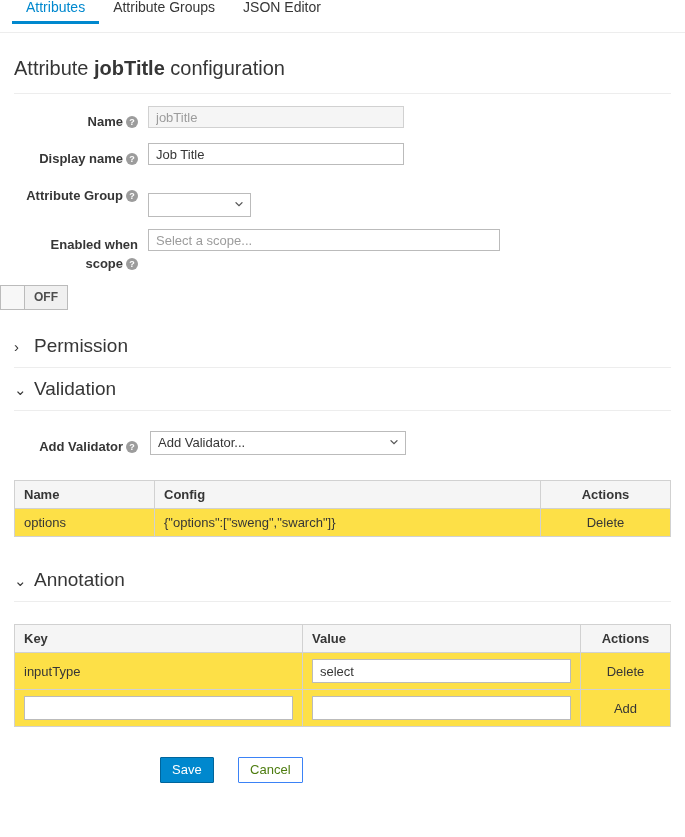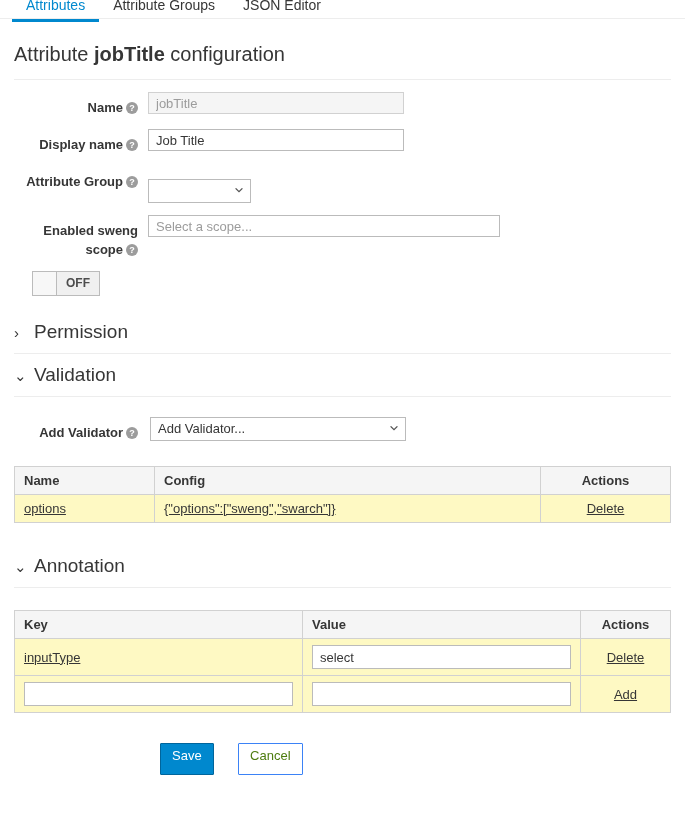--- a/index.html
+++ b/index.html
@@ -9,22 +9,22 @@
     background: #ffffff;
     font-family: "Liberation Sans", sans-serif;
     color: #363636;
     -webkit-font-smoothing: antialiased;
   }
   .page { position: relative; width: 685px; height: 837px; overflow: hidden; }
 
   
   .tabs {
     display: flex;
-    align-items: center;
-    height: 19px;
+    align-items: flex-start;
+    height: 33px;
     border-bottom: 1px solid #ededed;
     padding-left: 12px;
   }
   .tab {
     font-size: 14px;
     color: #363636;
     padding: 0 14px 9px 14px;
     cursor: pointer;
     position: relative;
     line-height: 14px;
@@ -141,21 +141,20 @@
   .w-group { width: 103px; }
   .w-validator { width: 256px; }
 
   
   .toggle {
     display: inline-flex;
     border: 1px solid #bbbbbb;
     height: 25px;
     cursor: pointer;
     background: #ffffff;
-    margin-left: 32px;
   }
   .toggle .knob {
     width: 24px;
     background: #f7f7f7;
     border-right: 1px solid #bbbbbb;
   }
   .toggle .tlabel {
     padding: 0 9px;
     font-size: 12px;
     font-weight: bold;
@@ -204,23 +203,22 @@
     border-right: 1px solid #d1d1d1;
     border-bottom: 1px solid #d1d1d1;
     height: 24px;
   }
   table.grid th:last-child { border-right: none; }
   table.grid td {
     padding: 6px 9px;
     color: #363636;
     border-right: 1px solid #d1d1d1;
     border-bottom: 1px solid #d1d1d1;
-    background: #fef9c3;
+    background: #fde047;
     vertical-align: middle;
-    text-decoration: underline;
   }
   table.grid td:last-child { border-right: none; }
   table.grid tr:last-child td { border-bottom: none; }
   td.action-cell {
     background: #f5f5f5;
     text-align: center;
     cursor: pointer;
     color: #363636;
   }
   td.cell-input { padding: 4px 6px; }
@@ -241,21 +239,21 @@
   .tbl-wrap-annotations { margin-top: 22px; }
 
   
   .footer {
     margin-top: 30px;
     padding-left: 160px;
   }
   .btn {
     font-family: "Liberation Sans", sans-serif;
     font-size: 13px;
-    height: 32px;
+    height: 26px;
     padding: 0 11px;
     border-radius: 1px;
     cursor: pointer;
     line-height: 24px;
     display: inline-block;
   }
   .btn-primary {
     background: #0088ce;
     border: 1px solid #00659c;
     color: #ffffff;
@@ -322,21 +320,21 @@
             <svg width="8" height="5" viewBox="0 0 8 5">
                 <path d="M0.6 0.4 L4 3.6 L7.4 0.4" fill="none" stroke="#555" stroke-width="1.3"></path>
               </svg>
           </span>
         </div>
       </div>
     </div>
 
     <div class="frow">
       <div class="flabel two-line">
-        <span>Enabled sweng</span><br>
+        <span>Enabled when</span><br>
         <span>scope</span><span class="help-icon">?</span>
       </div>
       <div class="fctl">
         <input class="txt w-scope" type="text" placeholder="Select a scope..." style="">
       </div>
     </div>
 
     <div class="frow">
       <div class="fctl">
         <div class="toggle">

